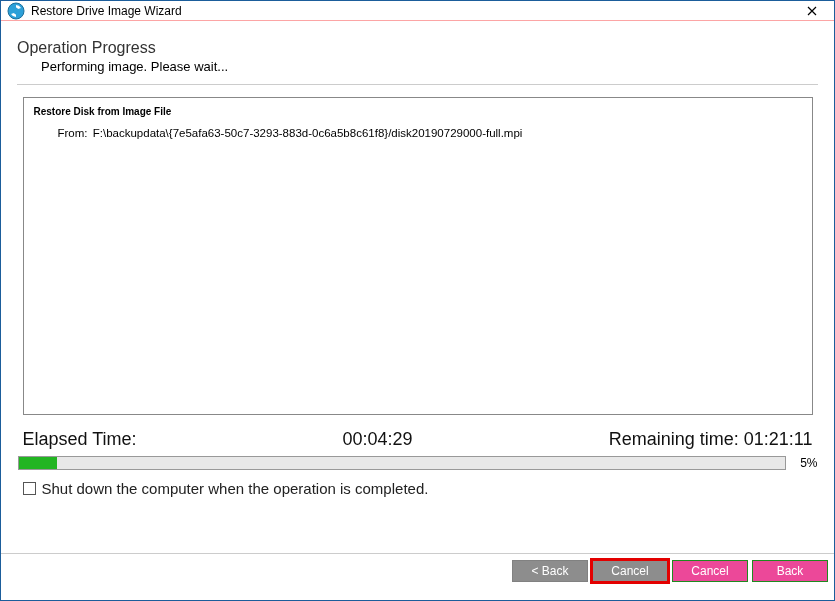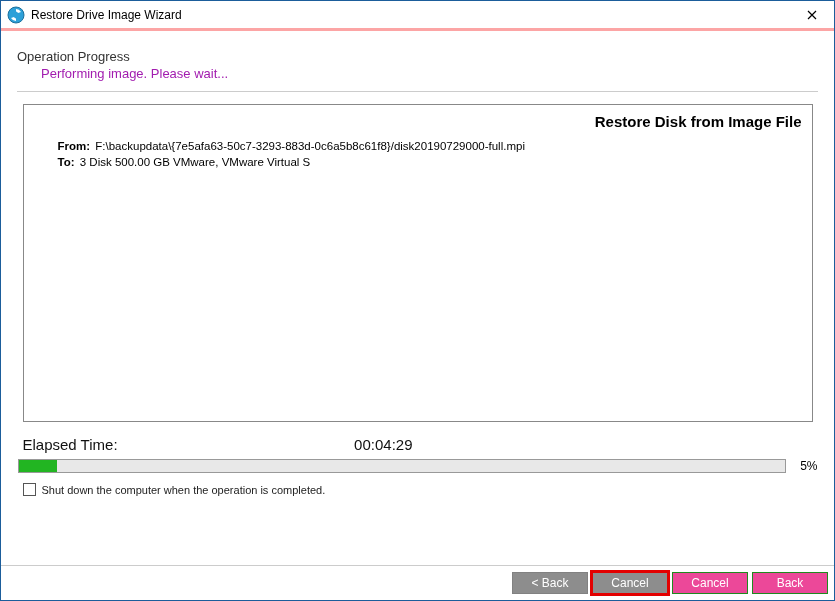--- a/index.html
+++ b/index.html
@@ -8,83 +8,82 @@
     font-family: "Segoe UI", Tahoma, Arial, sans-serif;
     font-size: 12px;
     background: #fff;
     color: #000;
     width: 835px;
     height: 601px;
     border: 1px solid #1b5d9b;
     position: relative;
   }
   .titlebar {
-    height: 30px;
+    height: 20px;
     display: flex;
     align-items: center;
     padding: 0 0 0 6px;
     background: #fff;
-    border-bottom: 3px solid #fca5a5;
+    border-bottom: 1px solid #fca5a5;
   }
   .titlebar .icon {
     width: 18px; height: 18px;
     margin-right: 6px;
     display: inline-flex; align-items: center; justify-content: center;
   }
   .titlebar .title { flex: 0 0 auto; font-size: 12px; }
   .titlebar .spacer { flex: 1; }
   .titlebar .close {
     width: 45px; height: 29px;
     display: flex; align-items: center; justify-content: center;
     font-size: 14px; color: #000;
     cursor: pointer;
   }
 
   .content {
     padding: 14px 16px 0 16px;
   }
   .op-title {
-    font-size: 13px;
+    font-size: 16px;
     color: #333;
     margin: 4px 0 2px 0;
   }
   .op-sub {
     font-size: 13px;
-    color: #a21caf;
+    color: #000000;
     margin: 0 0 10px 24px;
   }
   .hr {
     border: none;
     border-top: 1px solid #ccc;
     margin: 6px 0 12px 0;
   }
 
   .panel {
     border: 1px solid #888;
     width: 790px;
     height: 318px;
     margin: 0 auto 14px auto;
     padding: 8px 10px;
     background: #fff;
     overflow: auto;
   }
   .panel .panel-title {
     font-weight: bold;
     margin-bottom: 8px;
-    font-size: 15px;
-    text-align: right;
+    font-size: 10px;
   }
   .panel .row { font-size: 11.5px; line-height: 16px; }
-  .panel .row b { font-weight: bold; margin-right: 2px; padding-left: 24px; }
+  .panel .row b { font-weight: normal; margin-right: 2px; padding-left: 24px; }
 
   .times {
     width: 790px;
     margin: 2px auto 6px auto;
     display: flex;
-    font-size: 15px;
+    font-size: 18px;
     color: #111;
   }
   .times .col1 { width: 200px; }
   .times .col2 { width: 190px; text-align: right; }
   .times .col3 { width: 210px; }
   .times .col4 { flex: 1; text-align: right; }
 
   .progress-row {
     width: 800px;
     margin: 0 auto 10px auto;
@@ -110,33 +109,33 @@
     text-align: right;
     font-size: 12px;
   }
 
   .checkbox-row {
     width: 790px;
     margin: 6px auto 0 auto;
     display: flex;
     align-items: center;
     gap: 6px;
-    font-size: 11px;
+    font-size: 15px;
     color: #222;
   }
   .checkbox {
     width: 13px; height: 13px;
     border: 1px solid #555;
     background: #fff;
     display: inline-block;
   }
 
   .footer {
     position: absolute;
-    left: 0; right: 0; bottom: 0;
+    left: 0; right: 0; bottom: 12px;
     padding: 6px 6px 6px 6px;
     border-top: 1px solid #ccc;
     display: flex;
     justify-content: flex-end;
     gap: 4px;
     background: #fff;
   }
   .btn {
     width: 76px;
     height: 22px;
@@ -178,29 +177,26 @@
   <div class="op-title">Operation Progress</div>
   <div class="op-sub">Performing image. Please wait...</div>
   <hr class="hr">
 
   <div class="panel">
     <div class="panel-title">Restore Disk from Image File</div>
     <div class="row">
       <b>From:</b>
       <span>F:\backupdata\{7e5afa63-50c7-3293-883d-0c6a5b8c61f8}/disk20190729000-full.mpi</span>
     </div>
-    <div class="row">
-      <b>To:</b>
-      <span>3 Disk 500.00 GB VMware, VMware Virtual S</span>
-    </div>
   </div>
 
   <div class="times">
     <div class="col1">Elapsed Time:</div>
     <div class="col2">00:04:29</div>
+    <div class="col4">Remaining time: 01:21:11</div>
   </div>
 
   <div class="progress-row">
     <div class="progress-track">
       <div class="progress-fill" id="progress-fill" style="width: 5%;"></div>
     </div>
     <div class="progress-pct">5%</div>
   </div>
 
   <div class="checkbox-row">

